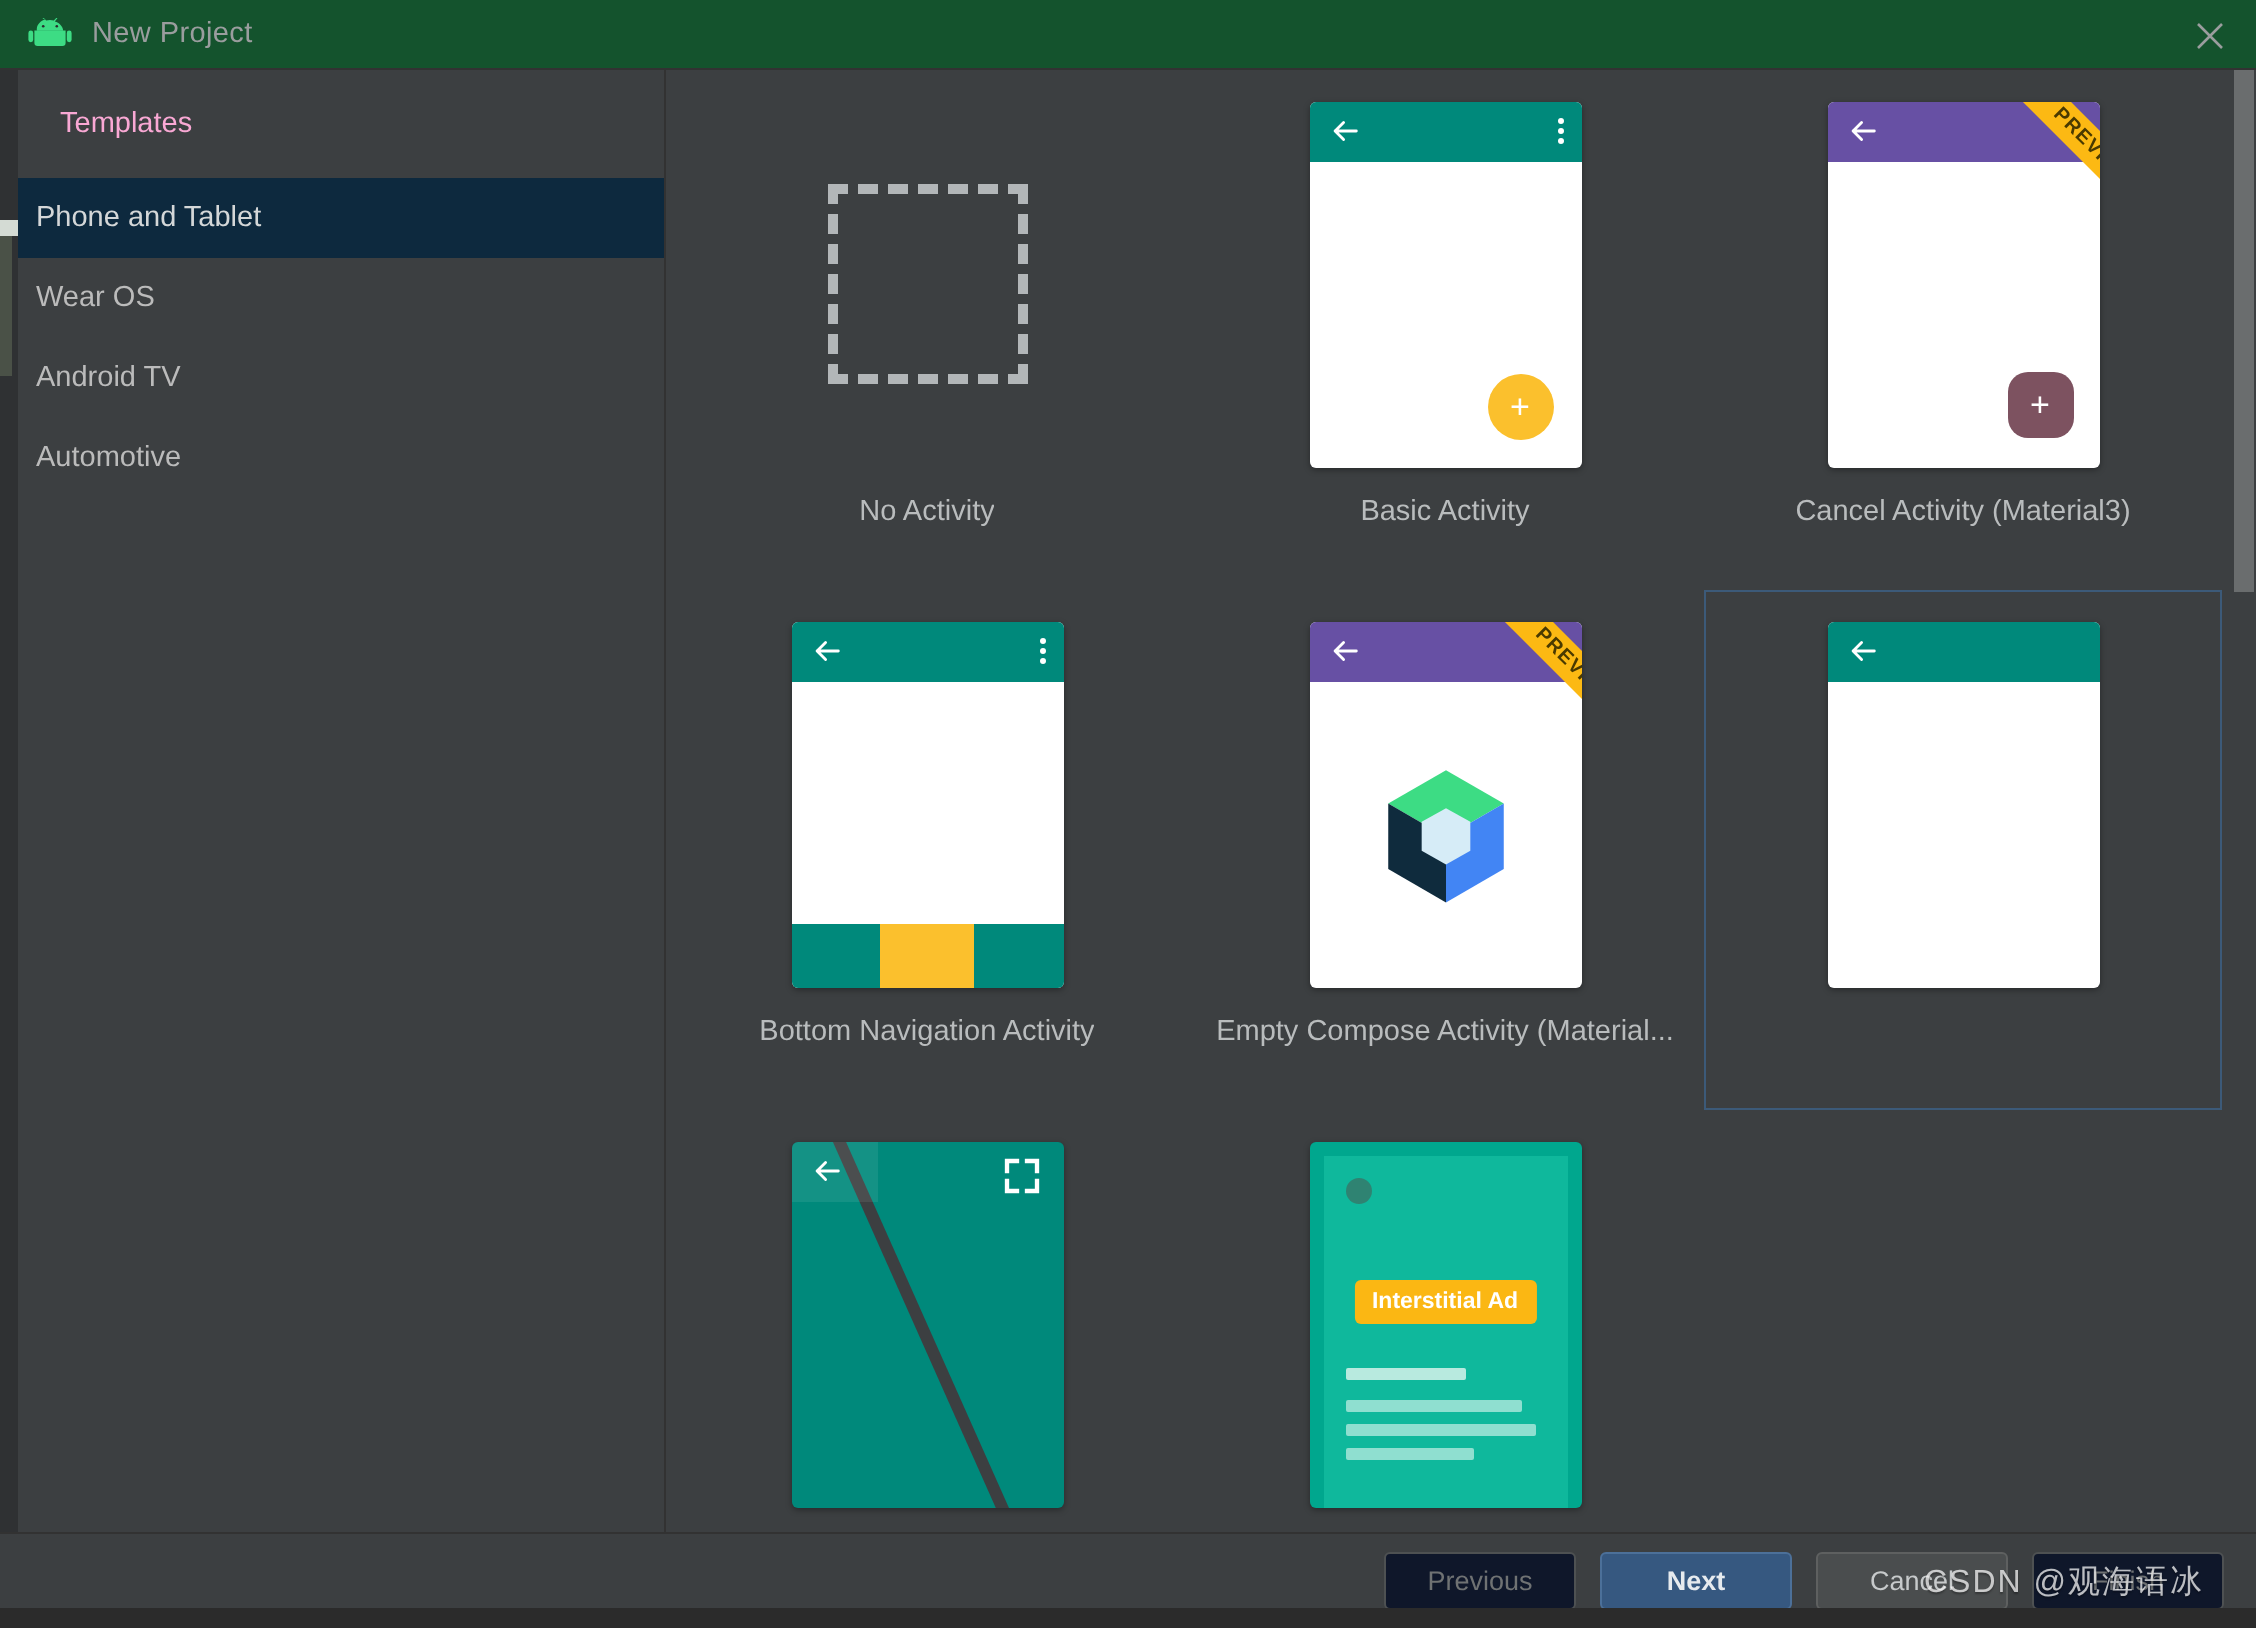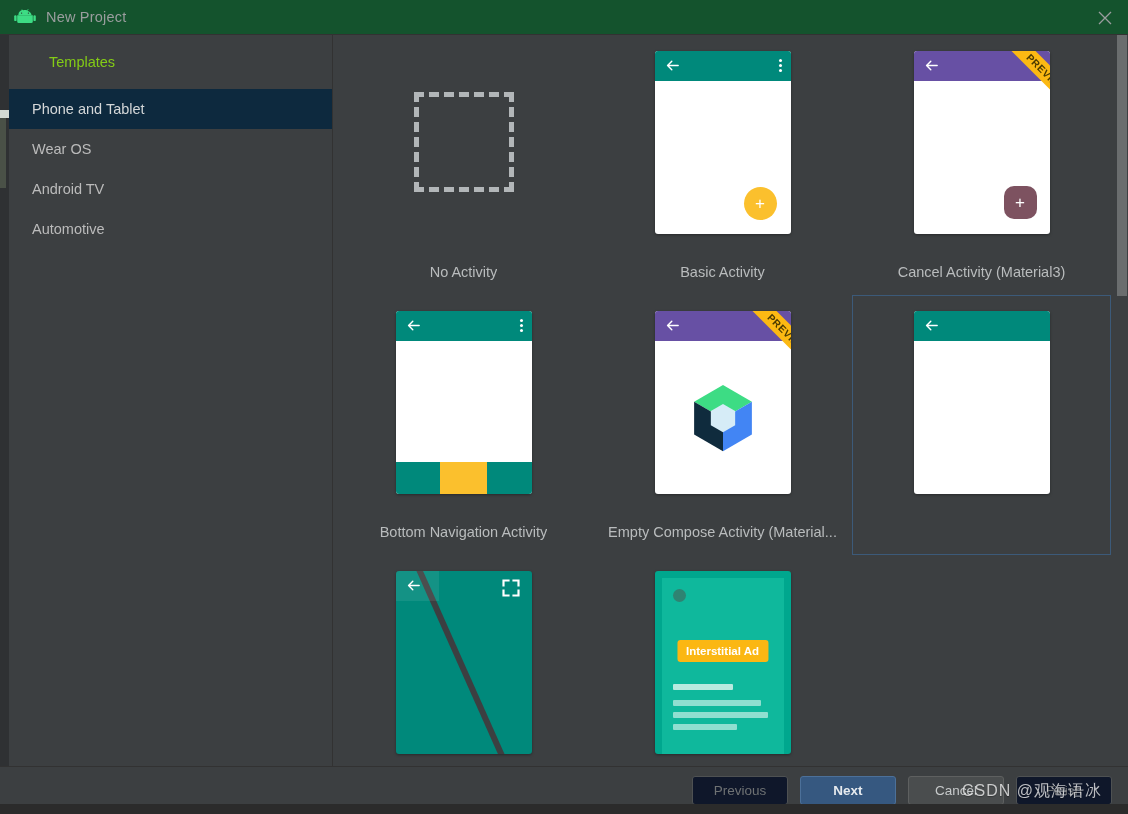--- a/index.html
+++ b/index.html
@@ -51,26 +51,26 @@
 
   
   .sidebar {
     position: absolute; left: 9px; top: 35px;
     width: 324px; height: 731px;
     background: #3c3f41;
     border-right: 1px solid #323232;
   }
   .sidebar-header {
     height: 54px; display: flex; align-items: center;
-    padding-left: 40px;
-    font-size: 14.5px; color: #84cc16;
+    padding-left: 21px;
+    font-size: 14.5px; color: #f9a8d4;
   }
   .side-item {
     height: 40px; display: flex; align-items: center;
-    padding-left: 23px;
+    padding-left: 9px;
     font-size: 14.5px; color: #bbbbbb;
     cursor: pointer;
   }
   .side-item.selected { background: #0d293e; color: #d4d7d8; }
 
   
   .gallery {
     position: absolute; left: 334px; top: 35px;
     width: 782px; height: 731px;
     background: #3c3f41;
@@ -90,21 +90,21 @@
     border: 1px solid transparent;
   }
   .cell.selected { border-color: #3c5a79; }
   .thumb-wrap {
     height: 212px; width: 100%;
     display: flex; align-items: center; justify-content: center;
   }
   .cell-label {
     font-size: 14.5px; color: #b9bcbd;
     text-align: center; white-space: nowrap;
-    overflow: hidden; max-width: 255px; margin-top: 16px;
+    overflow: hidden; max-width: 255px;
   }
 
   
   .phone {
     position: relative;
     width: 136px; height: 183px;
     background: #ffffff;
     border-radius: 3px;
     overflow: hidden;
     box-shadow: 0 1px 3px rgba(0,0,0,.35);

